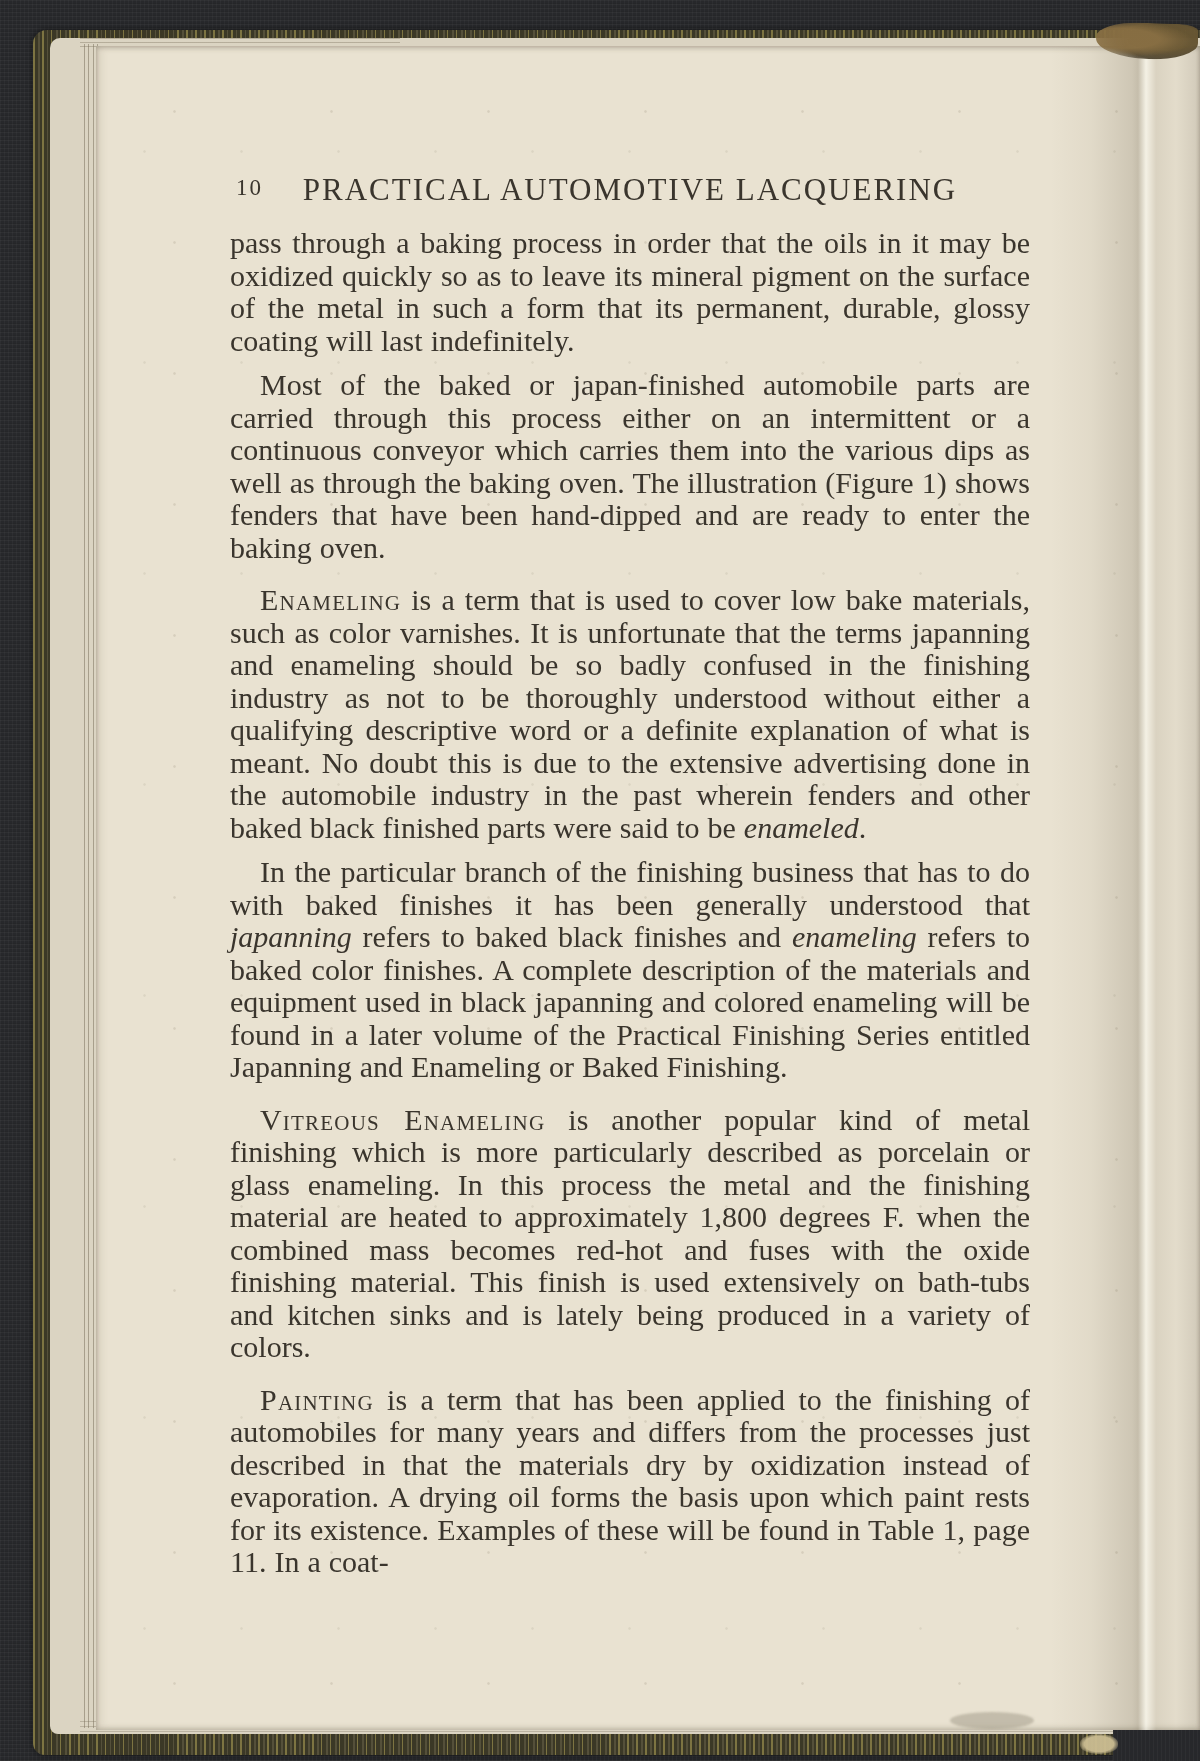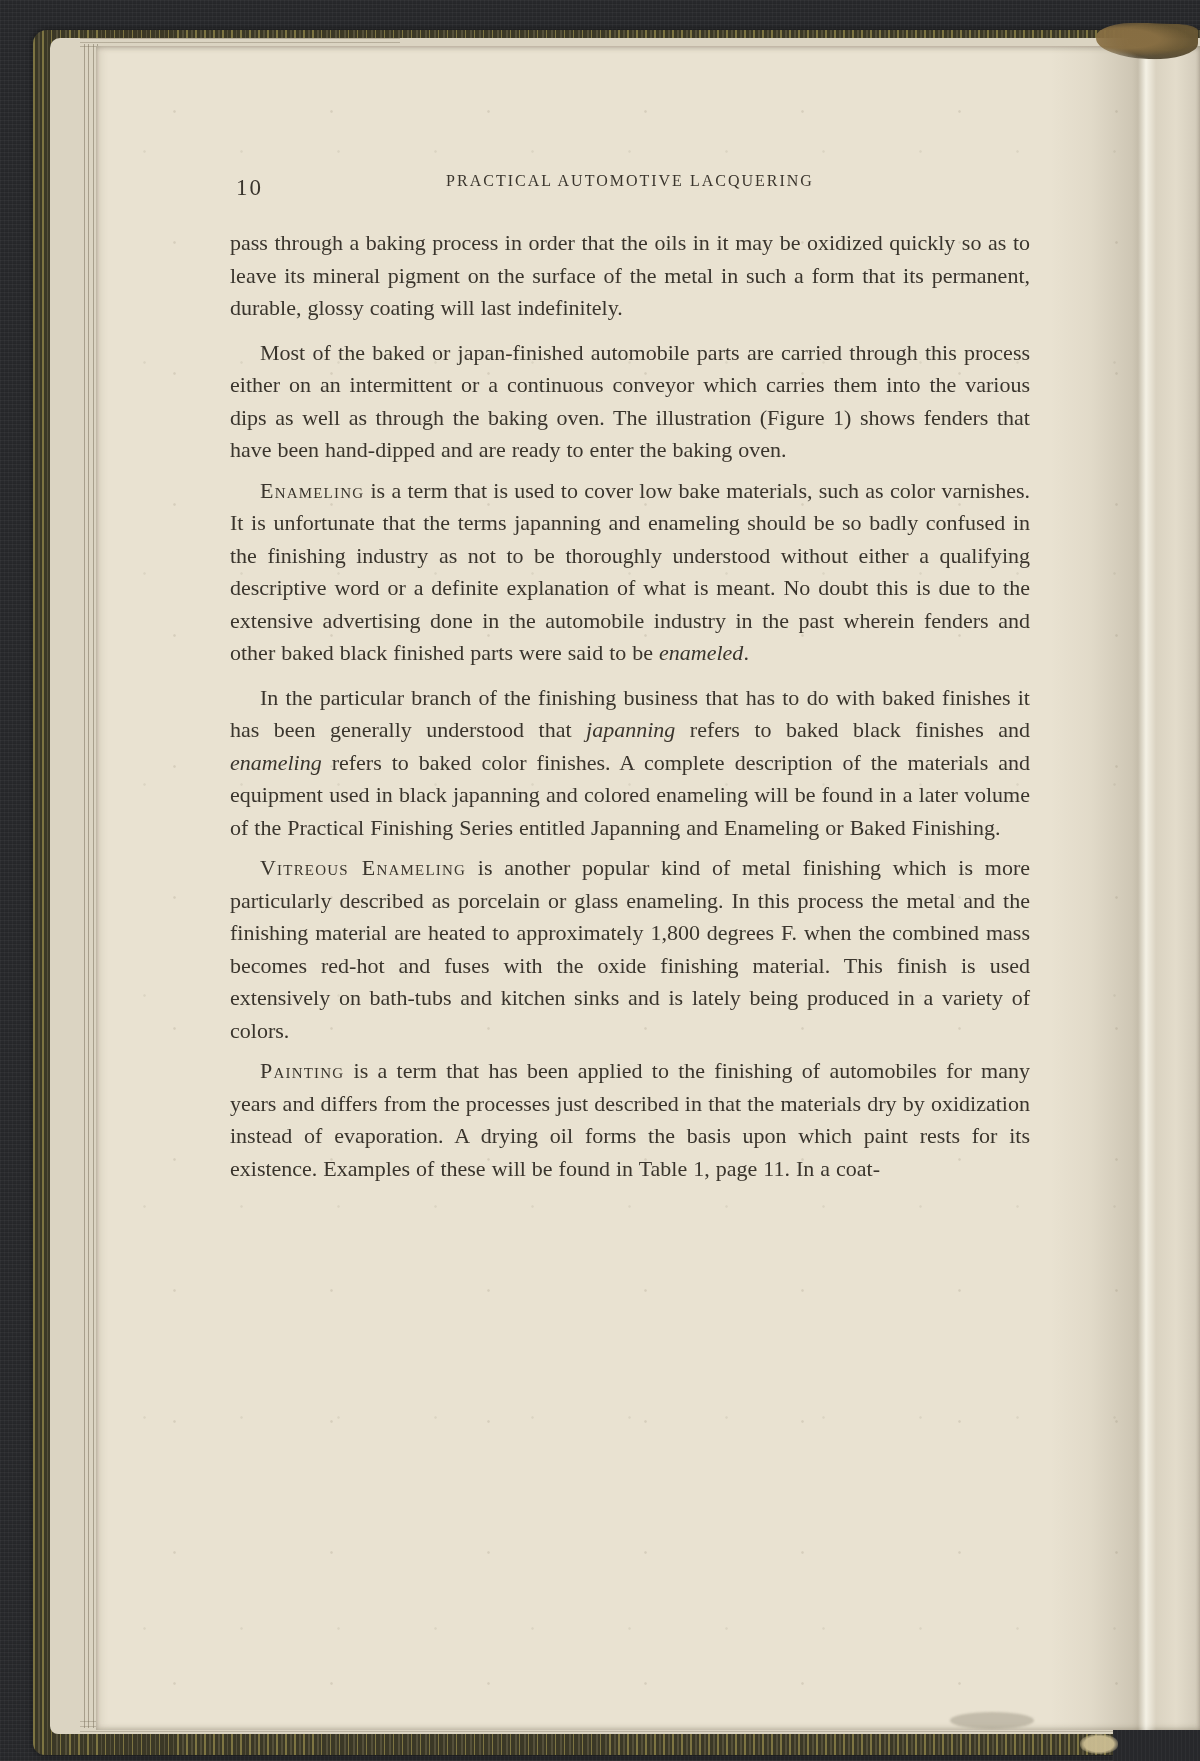--- a/index.html
+++ b/index.html
@@ -79,31 +79,31 @@
       rgba(85,74,52,0.04) 126px,
       rgba(60,52,38,0.14) 150px);
   }
   .textcol{position:absolute;left:134px;top:126px;width:800px;color:var(--ink);}
   .header{position:relative;text-align:center;height:32px;}
   .pagenum{
     position:absolute;left:6px;top:3px;
     font-size:23px;letter-spacing:2px;
   }
   .runtitle{
-    font-size:16px;letter-spacing:2px;white-space:nowrap;
+    font-size:31px;letter-spacing:2px;white-space:nowrap;
   }
   .bodytext{margin-top:23px;}
   .para{
     margin:0;
-    font-size:22px;line-height:32.5px;
+    font-size:30px;line-height:32.5px;
     text-align:justify;
     word-spacing:0.5px;
   }
   .para.indent{text-indent:30px;margin-top:12px;}
-  .para.space{margin-top:8px;}
+  .para.space{margin-top:20px;}
   .sc{font-variant:small-caps;letter-spacing:1.2px;}
   .it{font-style:italic;}
   
   .fray-tr{
     position:absolute;left:1096px;top:23px;width:102px;height:36px;
     background:
       radial-gradient(ellipse at 25% 45%, rgba(138,112,68,0.9) 0 35%, transparent 65%),
       radial-gradient(ellipse at 65% 35%, rgba(106,88,52,0.9) 0 40%, transparent 70%),
       radial-gradient(ellipse at 85% 65%, rgba(72,62,42,0.9) 0 45%, transparent 75%);
     border-radius:45% 20% 50% 55%;

